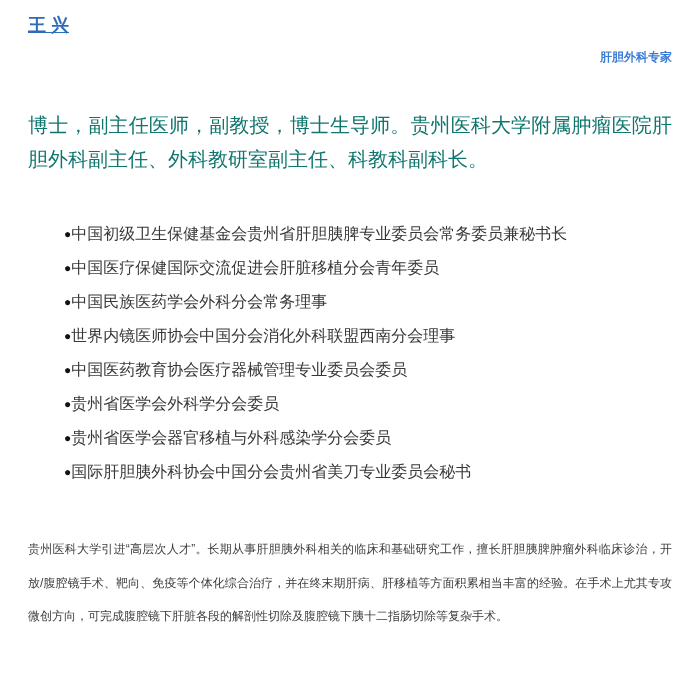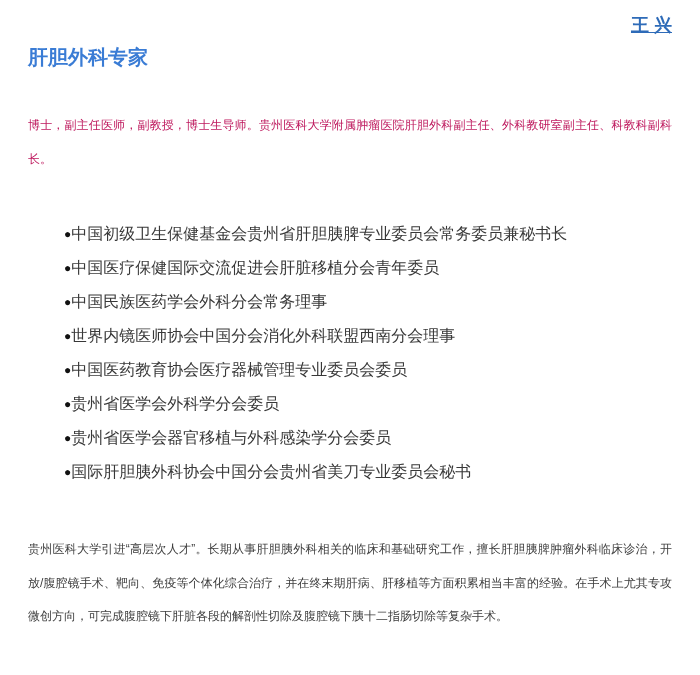--- a/index.html
+++ b/index.html
@@ -14,41 +14,41 @@
     font-family: "Liberation Sans", sans-serif;
   }
   .page {
     box-sizing: border-box;
     width: 700px;
     height: 675px;
     padding: 14px 28px 0 28px;
     background: #ffffff;
   }
   .title {
-    text-align: right;
+    text-align: left;
     font-size: 18px;
     font-weight: bold;
     color: #2e6bb8;
     line-height: 22px;
     margin: 0;
     text-decoration: underline;
   }
   .subtitle {
-    text-align: left;
-    font-size: 20px;
+    text-align: right;
+    font-size: 12px;
     font-weight: bold;
     color: #3a7cd5;
     line-height: 22px;
     margin: 10px 0 0 0;
   }
   .intro {
     margin: 40px 0 0 0;
-    font-size: 12px;
+    font-size: 20px;
     line-height: 34px;
-    color: #be185d;
+    color: #0f766e;
     text-align: justify;
   }
   .membership-list {
     margin-top: 41px;
     margin-left: 36px;
   }
   .list-item {
     font-size: 16px;
     line-height: 33px;
     color: #383838;

